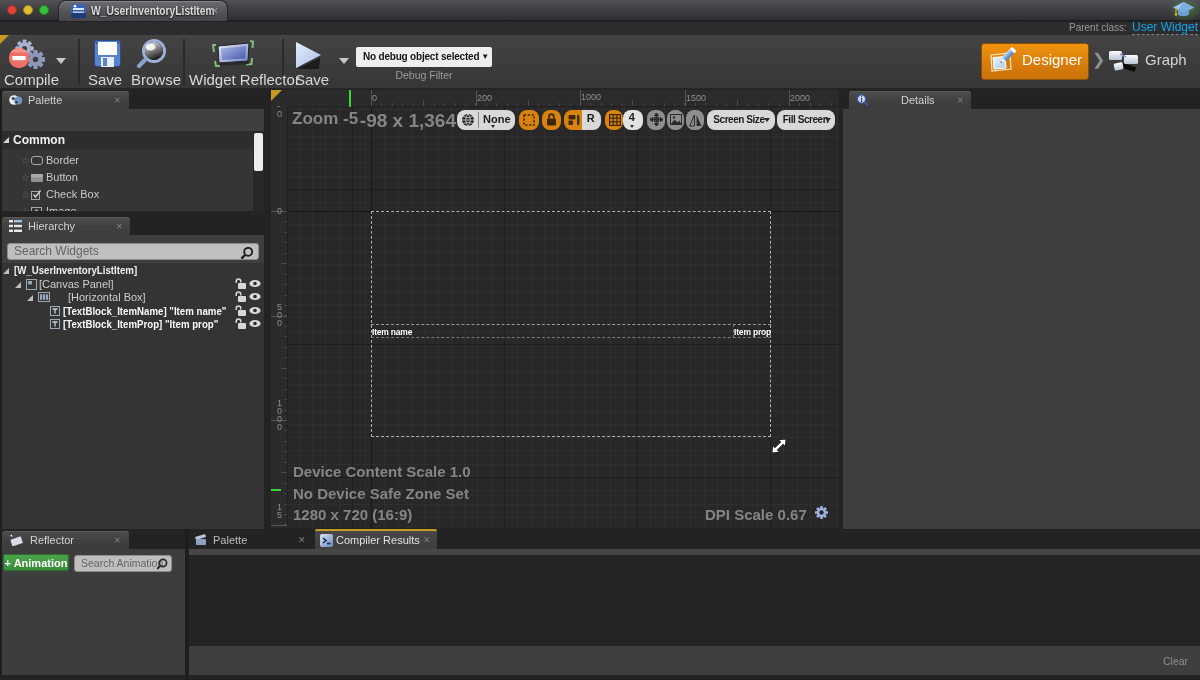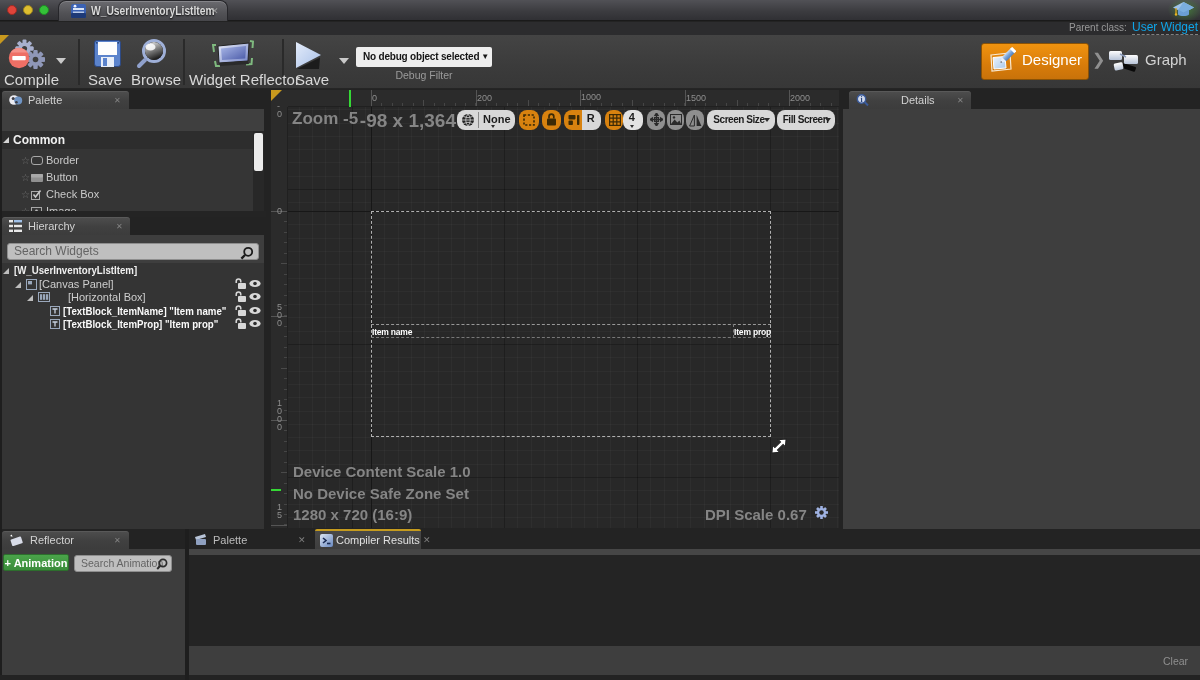--- a/index.html
+++ b/index.html
@@ -538,21 +538,21 @@
   </div>
 
   <div class="abs" style="left:189px;top:531px;width:121px;height:18px;">
     <svg class="abs" style="left:6px;top:3px;" width="14" height="12" viewBox="0 0 14 12">
       <polygon points="0,3 10,0 11,3 1,6" fill="#b8c4d8"></polygon>
       <rect x="1" y="5" width="10" height="6" rx="1" fill="#8fa0c0"></rect>
     </svg>
     <span style="position:absolute;left:24px;top:3px;font-size:11px;color:#bcbcbc;">Palette</span>
     <span style="position:absolute;left:109px;top:4px;font-size:9px;color:#7d7d7d;">✕</span>
   </div>
-  <div class="abs" style="left:315px;top:529px;width:106px;height:20px;background:linear-gradient(#484848,#3e3e3e);border-top:2px solid #c59b1e;border-radius:2px 2px 0 0;">
+  <div class="abs" style="left:315px;top:529px;width:122px;height:20px;background:linear-gradient(#484848,#3e3e3e);border-top:2px solid #c59b1e;border-radius:2px 2px 0 0;">
     <svg class="abs" style="left:5px;top:3px;" width="13" height="13" viewBox="0 0 13 13">
       <rect width="13" height="13" rx="2" fill="url(#cr1)"></rect>
       <defs>
           <linearGradient id="cr1" x1="0" y1="0" x2="1" y2="1">
         <stop offset="0" stop-color="#dde6f4"></stop>
             <stop offset="1" stop-color="#6888c0"></stop>
           </linearGradient>
         </defs>
       <polyline points="3,4 6,6.5 3,9" fill="none" stroke="#1a2c55" stroke-width="1.6"></polyline>
       <line x1="7" y1="9.5" x2="10.5" y2="9.5" stroke="#1a2c55" stroke-width="1.6"></line>

